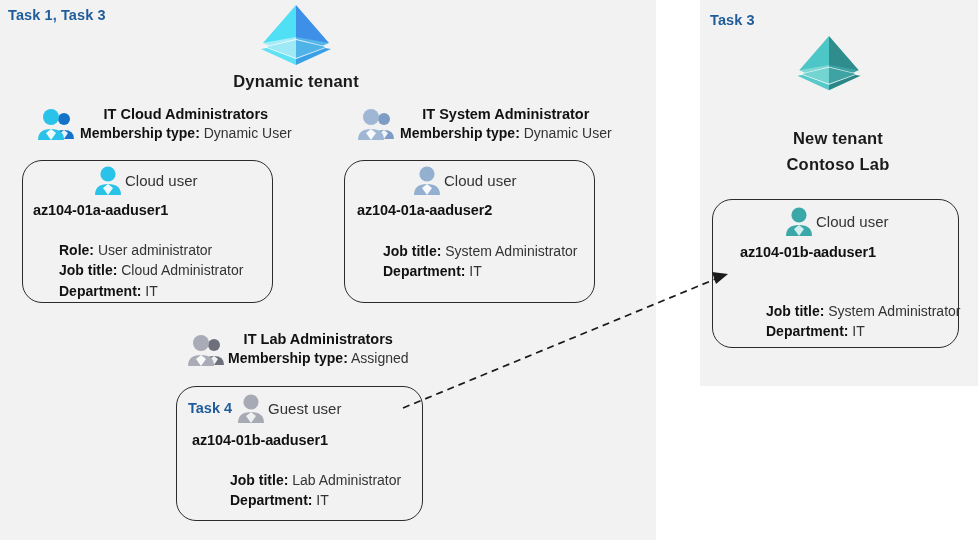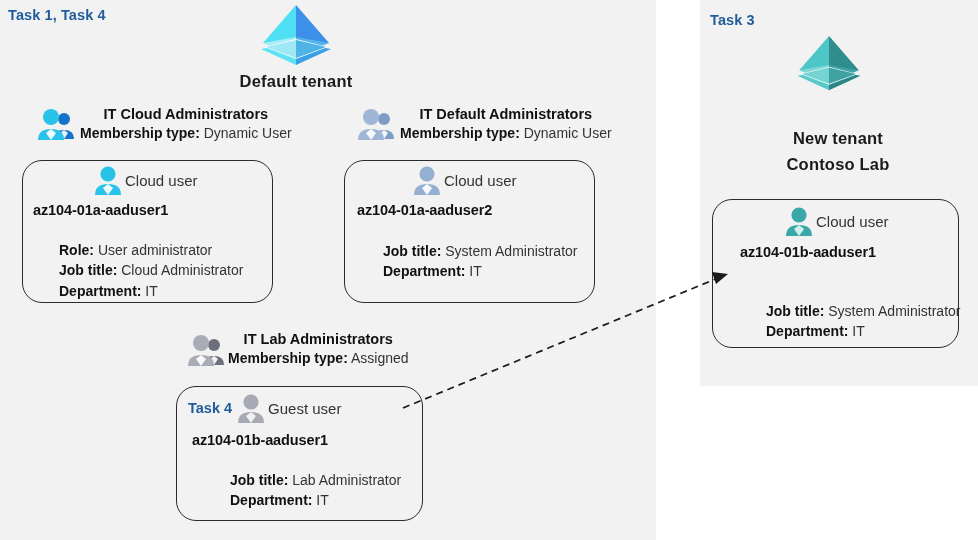--- a/index.html
+++ b/index.html
@@ -64,38 +64,38 @@
   
   #connector{position:absolute;left:0;top:0;width:978px;height:540px;
              pointer-events:none;}
 </style>
 </head>
 <body>
 
 <div class="panel" id="panel-left"></div>
 <div class="panel" id="panel-right"></div>
 
-<div class="task-tag" style="left:8px;top:7px;">Task 1, Task 4</div>
+<div class="task-tag" style="left:8px;top:7px;">Task 1, Task 3</div>
 
 <div class="task-tag" style="left:710px;top:12px;">Task 3</div>
 
 <div class="tenant-icon" style="left:255px;top:3px;">
   <svg width="82" height="66" viewBox="0 0 82 66">
     <polygon points="41,2 8,40 41,40" fill="#4fe0f5"></polygon>
     <polygon points="41,2 74,40 41,40" fill="#3e8fe8"></polygon>
     <polygon points="41,34 8,40 41,54" fill="#a8ecf8"></polygon>
     <polygon points="41,34 74,40 41,54" fill="#56b6ea"></polygon>
     <polygon points="41,40 6,46 41,62" fill="#5fe2f4"></polygon>
     <polygon points="41,40 76,46 41,62" fill="#3aa0e6"></polygon>
     <polygon points="41,36 9,44 41,56 73,44" fill="#ffffff" opacity="0.88"></polygon>
     <polygon points="41,37 11,44 41,55" fill="#9fe9f7"></polygon>
     <polygon points="41,37 71,44 41,55" fill="#4fb3e8"></polygon>
   </svg>
 </div>
-<div class="tenant-label" style="left:196px;top:72px;width:200px;">Default tenant</div>
+<div class="tenant-label" style="left:196px;top:72px;width:200px;">Dynamic tenant</div>
 
 <div class="tenant-icon" style="left:792px;top:34px;">
   <svg width="74" height="60" viewBox="0 0 82 66">
     <polygon points="41,2 8,40 41,40" fill="#4cc6c6"></polygon>
     <polygon points="41,2 74,40 41,40" fill="#2f8d8d"></polygon>
     <polygon points="41,34 8,40 41,54" fill="#7fd8d6"></polygon>
     <polygon points="41,34 74,40 41,54" fill="#3ea3a2"></polygon>
     <polygon points="41,40 6,46 41,62" fill="#57c9c8"></polygon>
     <polygon points="41,40 76,46 41,62" fill="#2b8787"></polygon>
     <polygon points="41,36 9,44 41,56 73,44" fill="#ffffff" opacity="0.9"></polygon>
@@ -158,21 +158,21 @@
   <svg width="38" height="34" viewBox="0 0 38 34">
     <circle cx="26" cy="12" r="6" fill="#7d9dc4"></circle>
     <path d="M16 32 q0-9 10-9 q10 0 10 9 z" fill="#7d9dc4"></path>
     <path d="M26 23 l-4 3 l4 6 l4-6 z" fill="#ffffff" opacity="0.9"></path>
     <circle cx="13" cy="10" r="8" fill="#9fb6d4"></circle>
     <path d="M0 33 q0-11 13-11 q13 0 13 11 z" fill="#9fb6d4"></path>
     <path d="M13 22 l-5 4 l5 7 l5-7 z" fill="#ffffff" opacity="0.92"></path>
   </svg>
 </div>
 <div class="group-block" style="left:400px;top:105px;">
-  <div class="group-title">IT Default Administrators</div>
+  <div class="group-title">IT System Administrator</div>
   <div class="group-meta">
     <b>Membership type:</b>
     <span>Dynamic User</span>
   </div>
 </div>
 
 <div class="card" style="left:344px;top:160px;width:251px;height:143px;">
 </div>
 <div class="card-head" style="left:414px;top:165px;">
   <span class="user-icon" style="position:relative;">

